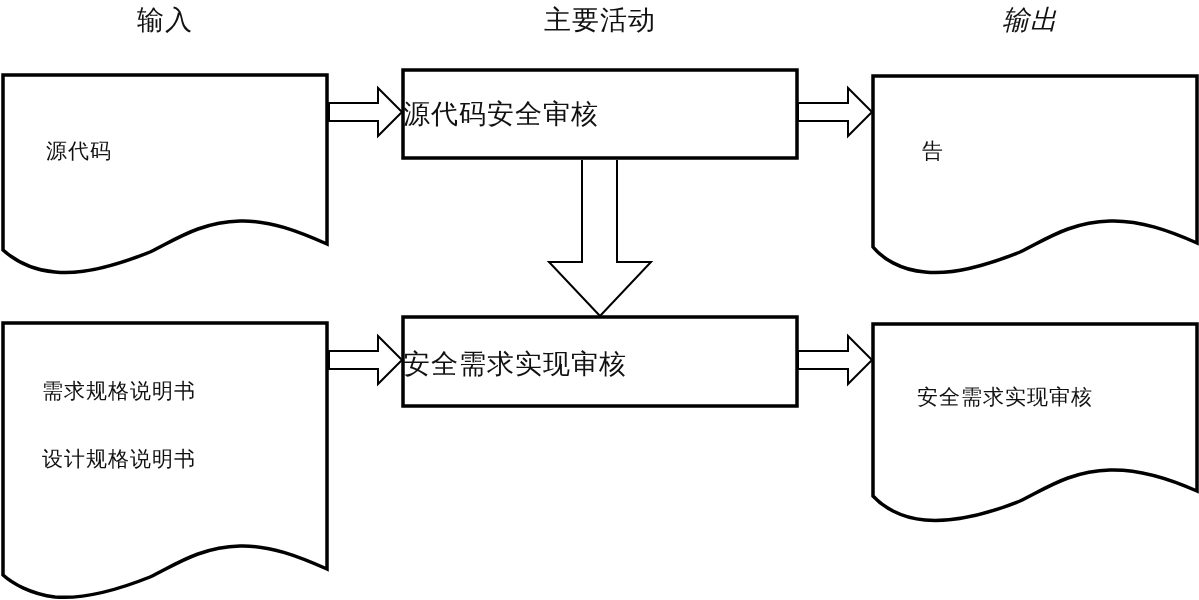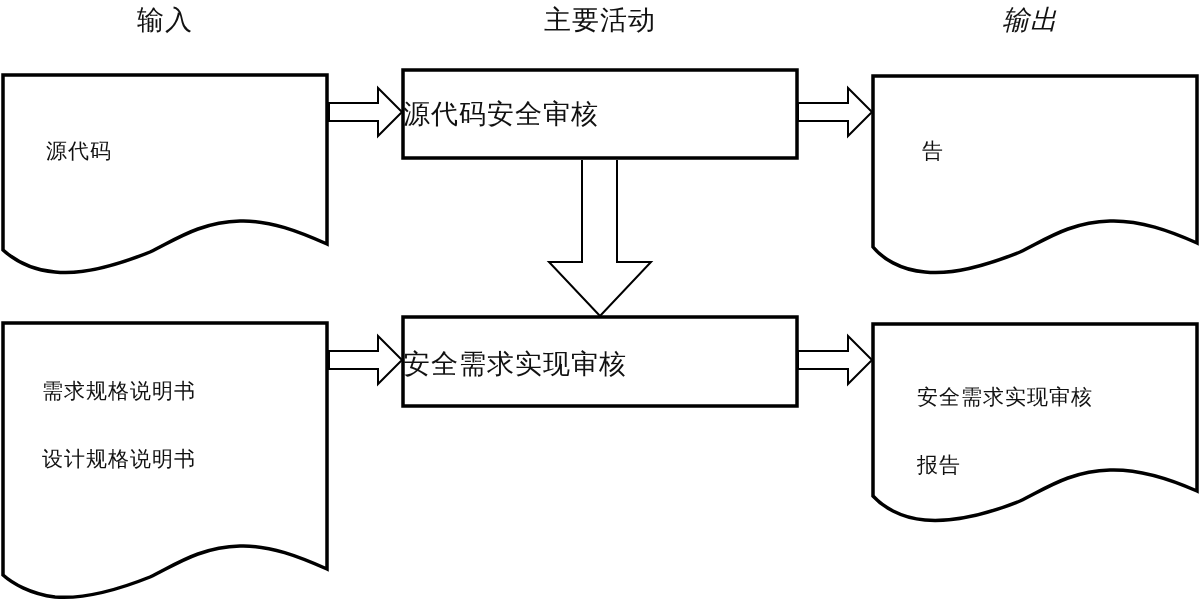--- a/index.html
+++ b/index.html
@@ -50,14 +50,13 @@
 </div>
 
 <div class="proc-text" style="left:403px; top:96px; width:394px;">源代码安全审核</div>
 <div class="proc-text" style="left:403px; top:346px; width:394px;">安全需求实现审核</div>
 
 <div class="doc-text" style="left:900px; top:100px;">
   <div>告</div>
 </div>
 <div class="doc-text" style="left:895px; top:346px;">
   <div>安全需求实现审核</div>
-  <div>报告</div>
 </div>
 
 </body></html>

